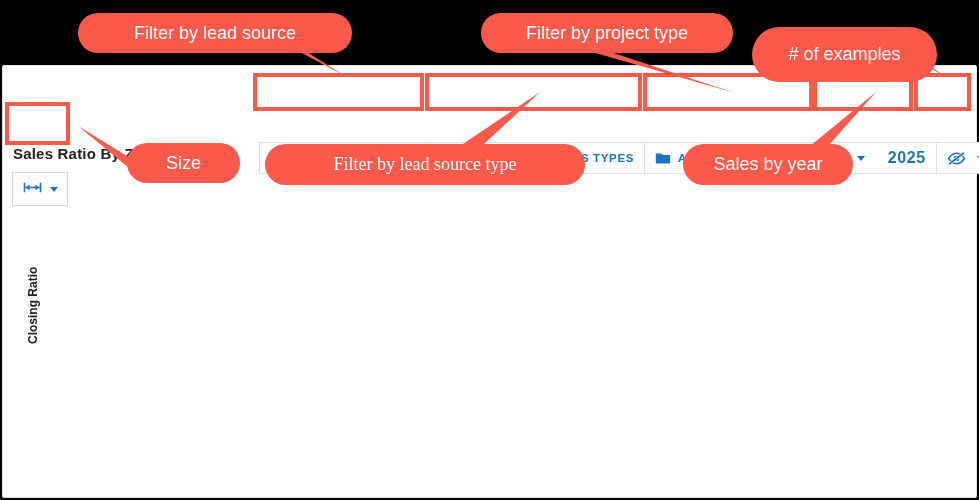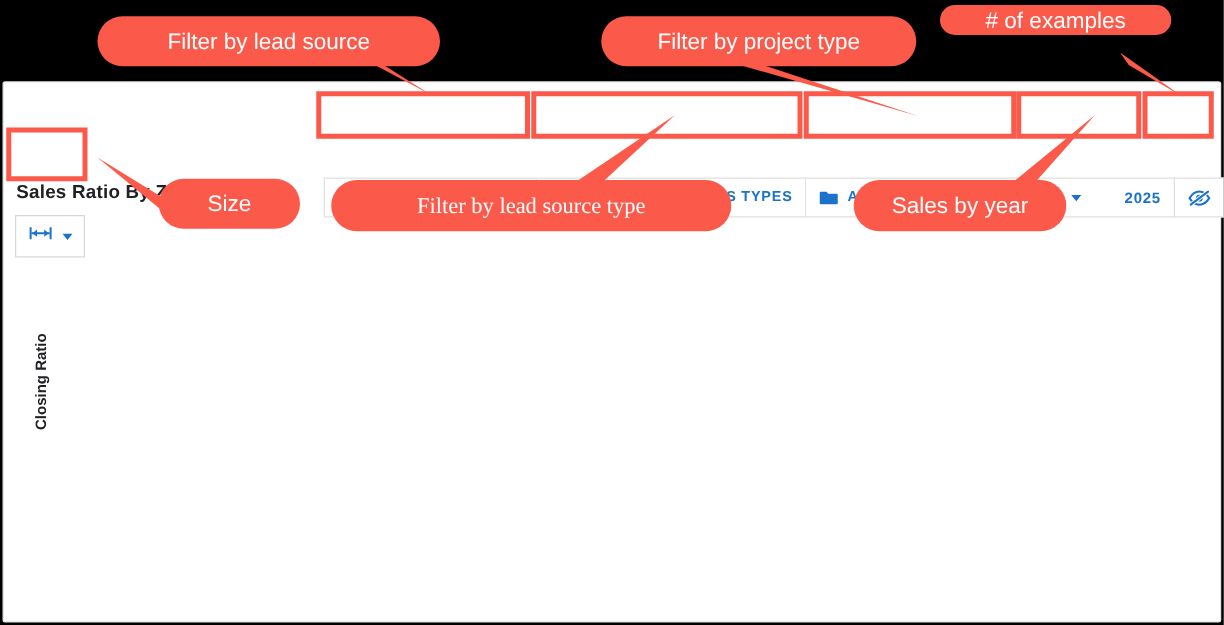--- a/index.html
+++ b/index.html
@@ -44,21 +44,21 @@
     box-sizing:border-box;
     cursor:pointer;
     height:32px;
   }
   .tbtn:first-child{border-left-width:1px;}
   .tbtn .ic{display:flex;align-items:center;justify-content:center;flex:0 0 auto;}
   .caret{
     width:0;height:0;border-left:4px solid transparent;border-right:4px solid transparent;
     border-top:5px solid #1a73c8;margin-left:4px;
   }
-  .yeartxt{font-size:12px;font-weight:bold;color:#1a73c8;letter-spacing:.6px;margin-left:28px;}
+  .yeartxt{font-size:16px;font-weight:bold;color:#1a73c8;letter-spacing:.6px;margin-left:16px;}
 
   
   .sizebtn{
     position:absolute;left:9px;top:106px;width:56px;height:34px;
     background:#ffffff;border:1px solid #d8d8d8;
     display:flex;align-items:center;justify-content:center;gap:4px;
     box-sizing:border-box;cursor:pointer;
   }
 
   
@@ -198,21 +198,21 @@
   </svg>
 
   <div class="bubble" style="left:78px;top:13px;width:274px;height:40px;">
     <span>Filter by lead source</span>
   </div>
 
   <div class="bubble" style="left:481px;top:13px;width:252px;height:40px;">
     <span>Filter by project type</span>
   </div>
 
-  <div class="bubble" style="left:752px;top:4px;width:185px;height:24px;">
+  <div class="bubble" style="left:752px;top:27px;width:185px;height:55px;">
     <span># of examples</span>
   </div>
 
   <div class="bubble" style="left:265px;top:144px;width:320px;height:41px;font-family:Liberation Serif, serif;">
     <span>Filter by lead source type</span>
   </div>
 
   <div class="bubble" style="left:683px;top:144px;width:170px;height:41px;">
     <span>Sales by year</span>
   </div>

